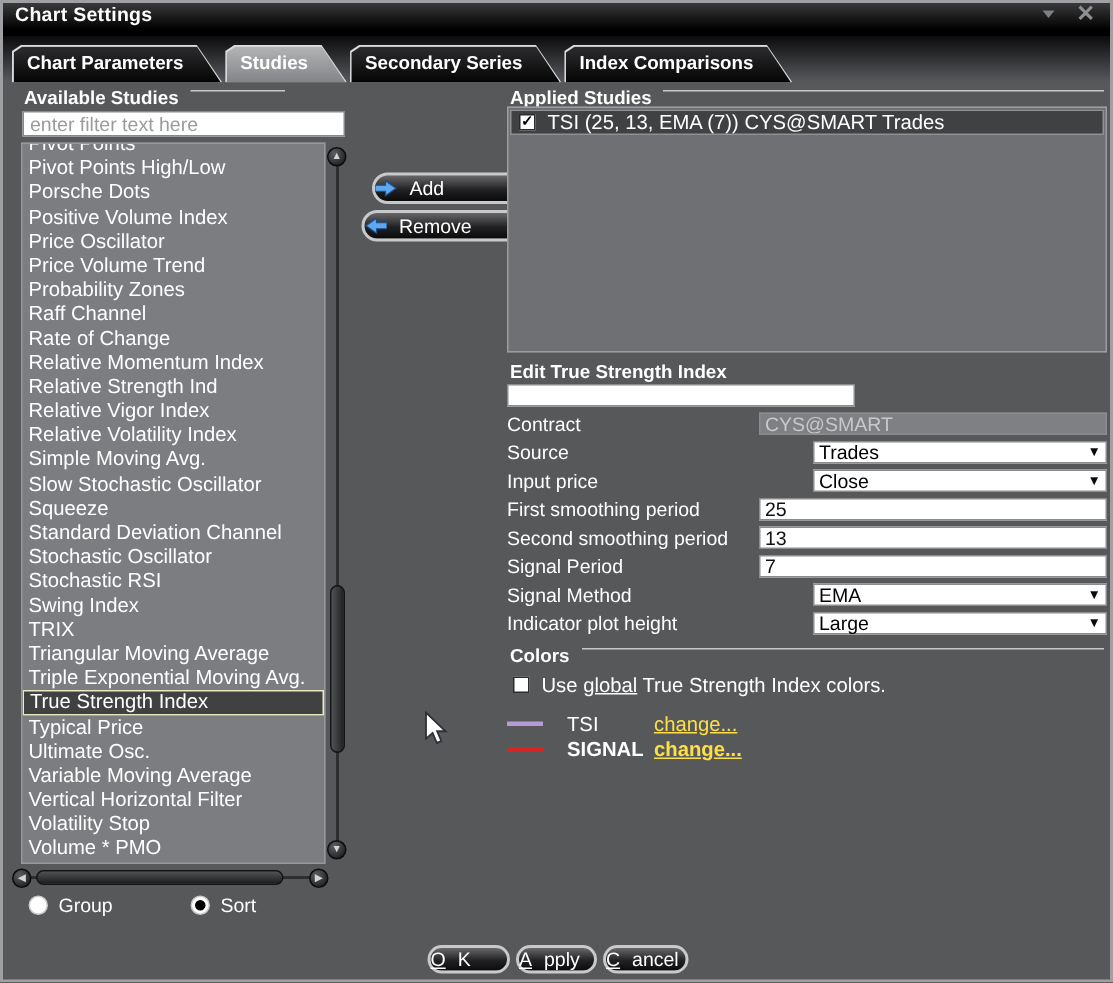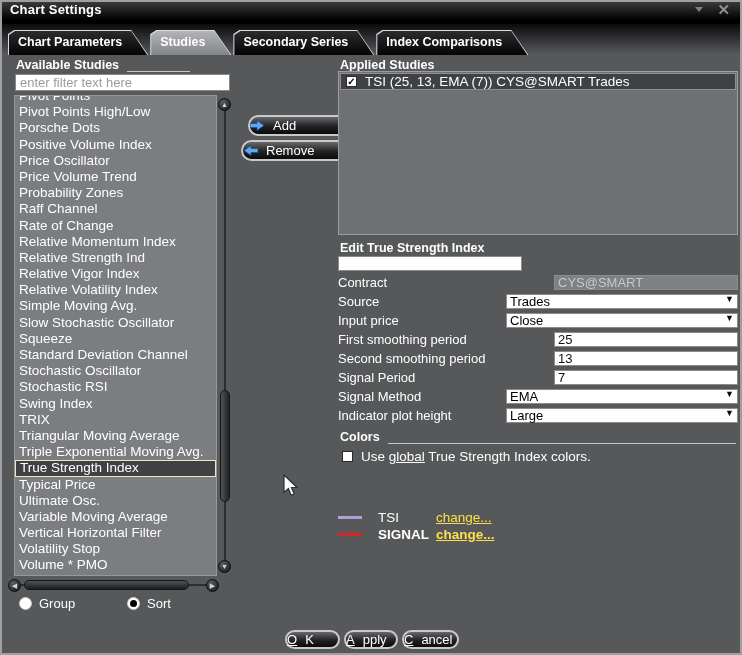--- a/index.html
+++ b/index.html
@@ -23,21 +23,21 @@
   .tab { position:relative; height:25px; }
   .tab-bg { position:absolute; inset:0; background:#d9dbdd;
     clip-path:polygon(0 4px, 6px 0, calc(100% - 17px) 0, 100% 100%, 0 100%); }
   .tab-fill { position:absolute; left:1px; top:1px; right:1px; bottom:0;
     clip-path:polygon(0 4px, 6px 0, calc(100% - 16px) 0, 100% 100%, 0 100%);
     background:linear-gradient(#2c2c2e, #040405); }
   .tab.active .tab-fill { background:linear-gradient(#b2b4b6, #828487); }
   .tab-label { position:relative; z-index:1; display:block; color:#fff; font-weight:bold;
     font-size:12.5px; padding:5px 26px 0 10px; white-space:nowrap; }
   
-  .sect-head { position:absolute; display:flex; align-items:flex-end; }
+  .sect-head { position:absolute; display:flex; align-items:flex-start; }
   .sect-head .cap { color:#fff; font-weight:bold; font-size:12.5px; white-space:nowrap; }
   .sect-head .rule { flex:1; height:1px; background:#c6c8ca; margin-left:8px; margin-top:2px; }
   
   .filter-input { position:absolute; left:13px; top:72px; width:215px; height:17px;
     border:1px solid #87898b; background:#fff; font-size:13px; color:#222; padding:0 4px;
     font-family:"Liberation Sans", sans-serif; }
   .filter-input::placeholder { color:#9b9b9b; opacity:1; }
   .list-box { position:absolute; left:12px; top:93px; width:203px; height:481px;
     background:#7b7d80; border:1px solid #96989b; overflow:hidden; }
   .list-inner { margin-top:-8px; }
@@ -78,33 +78,33 @@
   .applied-row { margin:1px; height:17px; background:#3f4143; border:1px solid #8e9093;
     display:flex; align-items:center; color:#fff; font-size:13.5px; white-space:nowrap; }
   .checkbox { width:11px; height:11px; background:#fff; border:1px solid #2a2b2c;
     display:flex; align-items:center; justify-content:center; font-size:10px; line-height:10px;
     color:#000; font-weight:bold; flex:none; }
   .applied-row .checkbox { margin:0 8px 0 5px; }
   
   .edit-form { position:absolute; left:336px; top:252px; width:400px; }
   .form-row { display:flex; align-items:center; height:19px; }
   .form-label { flex:1; color:#fff; font-size:13px; white-space:nowrap; }
-  .text-input { width:184px; height:15px; border:1px solid #8a8c8e; background:#fff;
+  .text-input { width:232px; height:15px; border:1px solid #8a8c8e; background:#fff;
     font-size:13px; color:#111; padding:0 3px; font-family:"Liberation Sans", sans-serif; }
   .text-input.disabled { background:#7e8083; color:#c6c8ca; border-color:#8a8c8e; }
-  .select { width:232px; height:15px; background:#fff; border:1px solid #8a8c8e;
-    display:flex; padding:0 3px; }
+  .select { width:196px; height:15px; background:#fff; border:1px solid #8a8c8e;
+    display:flex; align-items:center; padding:0 3px; }
   .select .sel-val { flex:1; color:#000; font-size:13px; line-height:13px; white-space:nowrap; }
   .select .sel-arrow { color:#0a0a0a; font-size:9px; line-height:9px; }
   
   .useglobal-row { position:absolute; left:340px; top:447px; display:flex; align-items:center; gap:8px;
     color:#fff; font-size:13.5px; }
   .useglobal-row .lnk { text-decoration:underline; }
   .color-row { position:absolute; left:336px; height:16px; display:flex; align-items:center;
-    color:#fff; font-size:13.5px;margin-top:35px; }
+    color:#fff; font-size:13.5px; }
   .swatch { width:24px; height:3px; margin-right:16px; flex:none; }
   .color-name { width:58px; }
   .chg-link { text-decoration:underline; color:#fde047; }
   
   .cursor { position:absolute; left:281px; top:472px; z-index:9; }
 </style>
 </head>
 <body>
 
 <div id="window">

